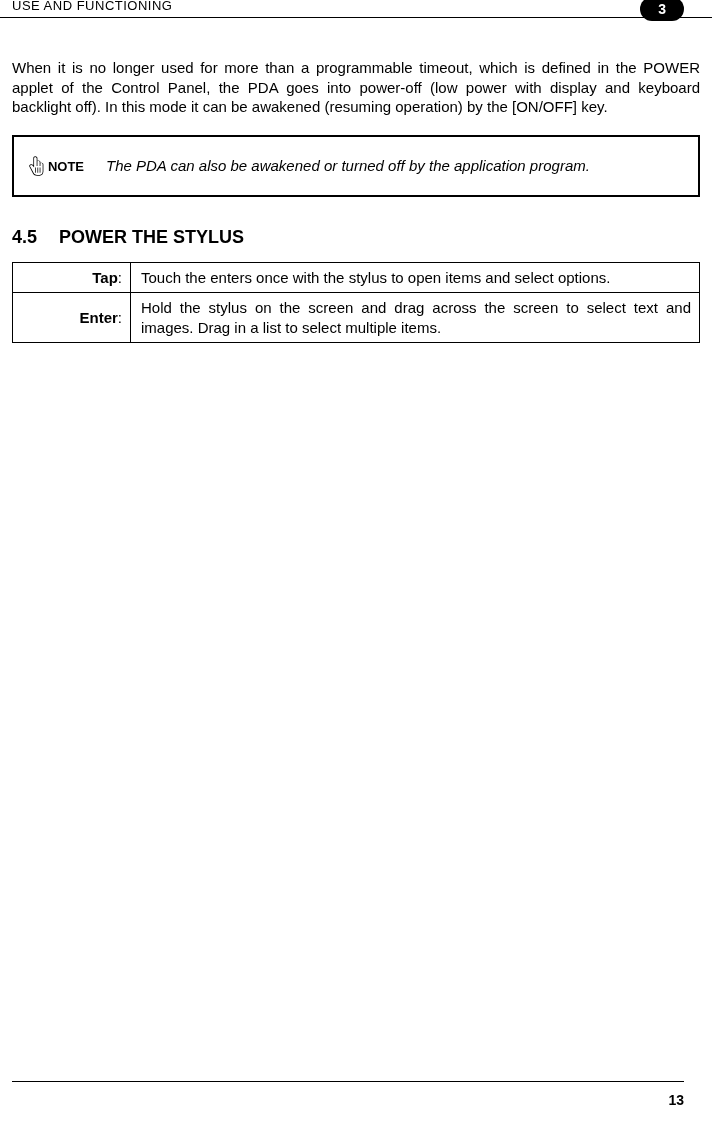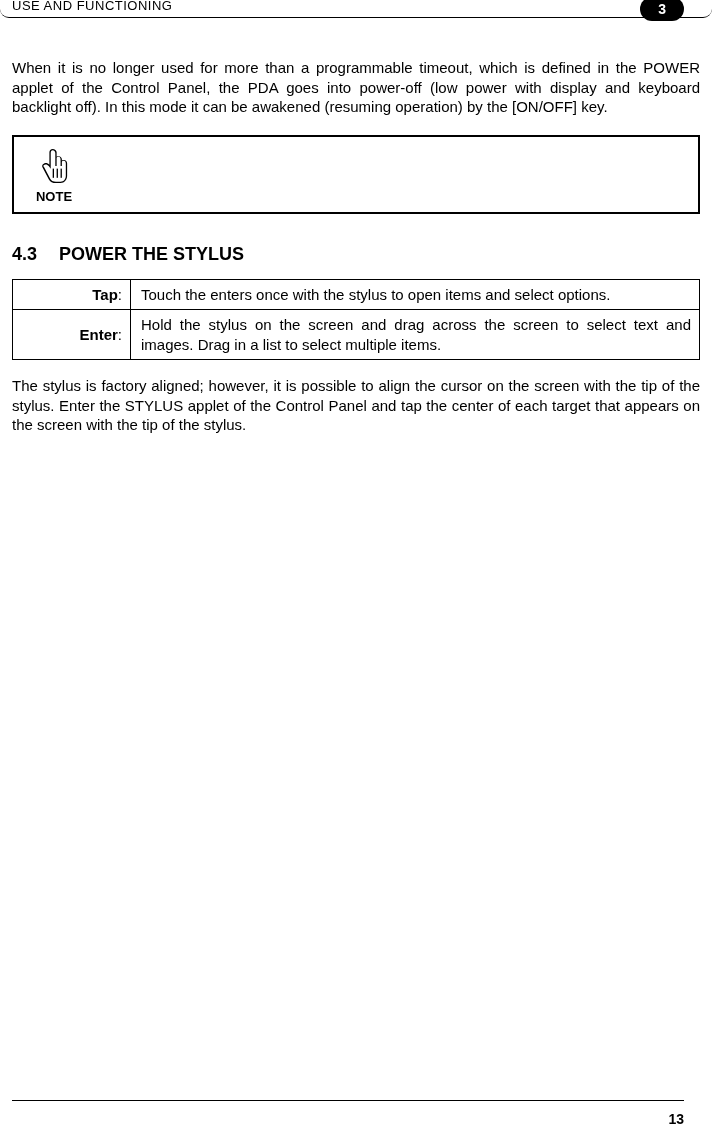--- a/index.html
+++ b/index.html
@@ -18,21 +18,20 @@
       position: relative;
     }
     .page-header {
       display: flex;
       justify-content: space-between;
       align-items: flex-start;
       padding: 0 28px 0 12px;
       border-bottom: 1px solid #000;
       height: 18px;
       position: relative;
-      border-radius: 9px;
     }
     .header-title {
       font-size: 13px;
       letter-spacing: 0.5px;
       position: relative;
       top: -2px;
     }
     .header-badge {
       background: #000;
       color: #fff;
@@ -54,21 +53,21 @@
     .note-box {
       border: 2px solid #000;
       display: flex;
       align-items: center;
       padding: 8px 14px 8px 10px;
       margin-bottom: 30px;
       margin-top: 18px;
     }
     .note-icon-col {
       display: flex;
-      flex-direction: column;
+      flex-direction: row;
       align-items: center;
       width: 60px;
       flex-shrink: 0;
     }
     .hand-icon {
       width: 42px;
       height: 42px;
     }
     .note-label {
       font-weight: bold;
@@ -110,21 +109,21 @@
       width: 118px;
       font-weight: bold;
       vertical-align: middle;
       text-align: right;
     }
     .term-normal {
       font-weight: normal;
     }
     .page-footer {
       position: absolute;
-      bottom: 4px;
+      bottom: 23px;
       right: 28px;
       left: 12px;
     }
     .footer-rule {
       border-top: 1px solid #000;
       margin-bottom: 10px;
     }
     .page-number {
       text-align: right;
       font-size: 14px;
@@ -149,40 +148,40 @@
         <g fill="#000">
           <path d="M30 6 C27 6 25 8 25 11 L25 30 C23 28 20 27 17 28 C14 29 13 32 15 35 L24 52 C26 56 30 58 35 58 L42 58 C48 58 52 53 52 47 L52 28 C52 25 50 23 47 23 C46 23 45 23 44 24 L44 22 C44 19 42 17 39 17 C38 17 37 17 36 18 L36 11 C36 8 33 6 30 6 Z" fill="#000"></path>
           <path d="M30 8 C32 8 34 10 34 12 L34 32 L36 32 L36 20 C36 18 38 18 39 18 C41 18 42 20 42 22 L42 32 L44 32 L44 26 C44 24 46 24 47 24 C49 24 50 26 50 28 L50 47 C50 52 47 56 42 56 L35 56 C31 56 27 54 26 51 L17 34 C15 32 16 30 18 30 C20 29 22 30 24 32 L27 36 L27 12 C27 10 28 8 30 8 Z" fill="#fff"></path>
           <rect x="30" y="36" width="2" height="14" fill="#000"></rect>
           <rect x="36" y="36" width="2" height="14" fill="#000"></rect>
           <rect x="42" y="36" width="2" height="14" fill="#000"></rect>
         </g>
       </svg>
       <div class="note-label">NOTE</div>
     </div>
+    <div class="note-text">The PDA can also be awakened or turned off by the application program.</div>
   </div>
 
   <h2 class="section-heading">
-    <span class="section-number">4.3</span><span>POWER THE STYLUS</span>
+    <span class="section-number">4.5</span><span>POWER THE STYLUS</span>
   </h2>
 
 
   <table class="defs-table">
     <tbody>
         <tr>
       <td class="term"><span>Tap</span><span class="term-normal">:</span></td>
       <td>Touch the enters once with the stylus to open items and select options.</td>
     </tr>
     <tr>
       <td class="term"><span>Enter</span><span class="term-normal">:</span></td>
       <td>Hold the stylus on the screen and drag across the screen to select text and images. Drag in a list to select multiple items.</td>
     </tr>
   </tbody>
     </table>
 
-  <p class="paragraph">The stylus is factory aligned; however, it is possible to align the cursor on the screen with the tip of the stylus. Enter the STYLUS applet of the Control Panel and tap the center of each target that appears on the screen with the tip of the stylus.</p>
 
 </div>
 
 <div class="page-footer">
   <div class="footer-rule"></div>
   <div class="page-number">13</div>
 </div>
 
 </body></html>

